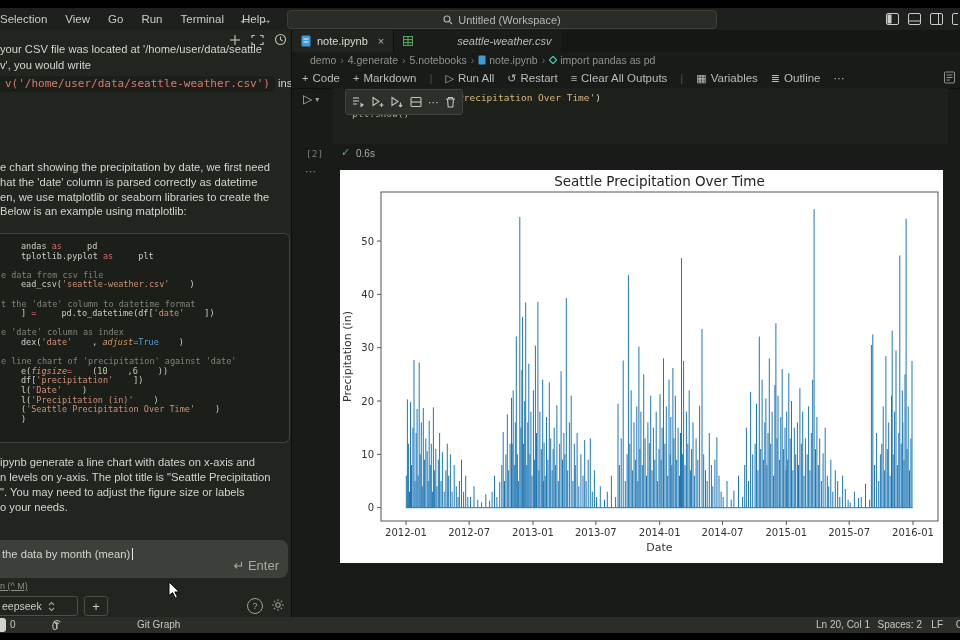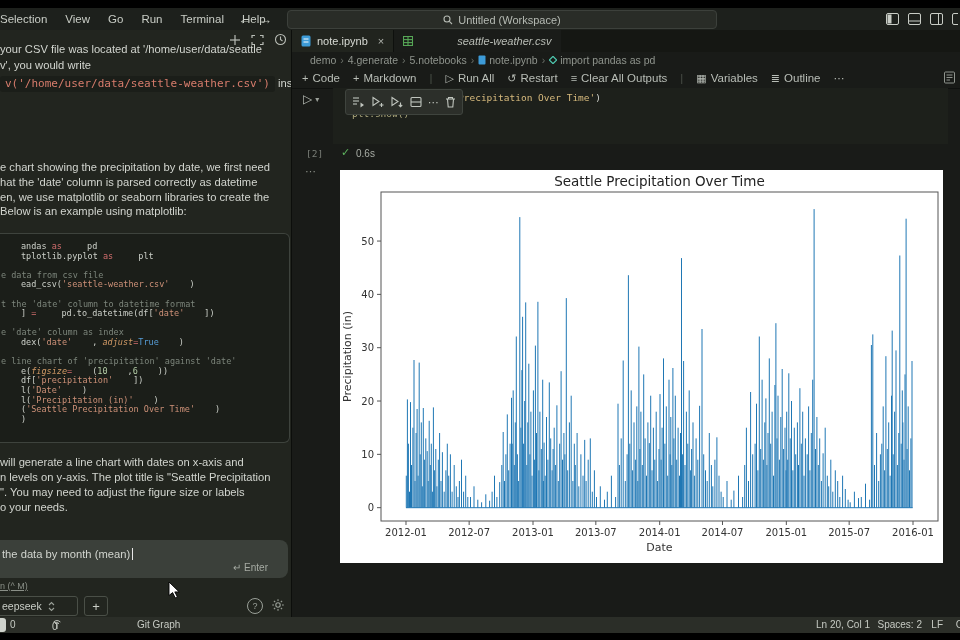--- a/index.html
+++ b/index.html
@@ -37,21 +37,21 @@
              border:1px solid #3e433d;border-left:none;border-radius:0 6px 6px 0;
              padding:8px 4px 8px 1px;overflow:hidden;}
   .code-line{font-family:"DejaVu Sans Mono",monospace;font-size:8.5px;line-height:9.6px;white-space:pre;}
   .tk-p{color:#ccd0c9;padding-left:20px;} .tk-k{color:#d16d6d;} .tk-s{color:#ce9178;} .tk-c{color:#7c857b;}
   .tk-i{color:#d19a66;font-style:italic;} .tk-o{color:#d16d6d;} .tk-b{color:#569cd6;}
   .tk-n{color:#b5cea8;} .tk-s2{color:#d7ba7d;} .tk-p2{color:#cfd2cc;}
   .msg3{left:0;top:425px;line-height:15px;}
   .chat-input{left:0;top:510px;width:288px;height:38px;}
   .chat-input .chat-text{padding:7px 8px 0 2px;}
   .caret{display:inline-block;width:1px;height:12px;background:#e8e8e8;margin-left:2px;vertical-align:-2px;}
-  .enter-hint{position:absolute;right:20px;bottom:5px;font-size:10px;color:#a6aba3;}
+  .enter-hint{position:absolute;right:9px;bottom:5px;font-size:13px;color:#a6aba3;}
   .shortcut-hint{left:0;top:551px;font-size:9px;color:#8a8f87;text-decoration:underline;}
   .model-row{left:0;top:566px;height:20px;width:291px;}
   .model-box{position:absolute;left:-6px;top:0;width:84px;height:20px;border:1px solid #4a4f47;border-radius:3px;
              box-sizing:border-box;display:flex;align-items:center;color:#c9cdc6;font-size:10.5px;padding-left:7px;gap:6px;}
   .add-chip{position:absolute;left:84px;top:0;width:24px;height:20px;border:1px solid #4a4f47;border-radius:3px;
             box-sizing:border-box;color:#c9cdc6;font-size:13px;display:flex;align-items:center;justify-content:center;}
   .help-circle{position:absolute;right:28px;top:2px;width:14px;height:14px;border:1.2px solid #9aa098;border-radius:50%;
                color:#9aa098;font-size:9px;display:flex;align-items:center;justify-content:center;}
   .gear-wrap{position:absolute;right:6px;top:2px;}
 
@@ -190,21 +190,21 @@
       <div class="code-line"><span class="tk-c">e line chart of 'precipitation' against 'date'</span></div>
       <div class="code-line"><span class="tk-p">e(</span><span class="tk-i">figsize</span><span class="tk-o">=</span><span class="tk-p">(</span><span class="tk-n">10</span><span class="tk-p">,</span><span class="tk-n">6</span><span class="tk-p">))</span></div>
       <div class="code-line"><span class="tk-p">df[</span><span class="tk-s">'precipitation'</span><span class="tk-p">])</span></div>
       <div class="code-line"><span class="tk-p">l(</span><span class="tk-s">'Date'</span><span class="tk-p">)</span></div>
       <div class="code-line"><span class="tk-p">l(</span><span class="tk-s">'Precipitation (in)'</span><span class="tk-p">)</span></div>
       <div class="code-line"><span class="tk-p">(</span><span class="tk-s">'Seattle Precipitation Over Time'</span><span class="tk-p">)</span></div>
       <div class="code-line"><span class="tk-p">)</span></div>
     </div>
 
   <div class="abs msg3 chat-text" id="msg3">
-      <div>will generate a line chart with dates on x-axis and</div>
+      <div>ipynb generate a line chart with dates on x-axis and</div>
       <div>n levels on y-axis. The plot title is "Seattle Precipitation</div>
       <div>". You may need to adjust the figure size or labels</div>
       <div>o your needs.</div>
     </div>
 
   <div class="abs bubble chat-input">
     <div class="chat-text">
       <span>the data by month (mean)</span><span class="caret"></span>
     </div>
     <div class="enter-hint">

